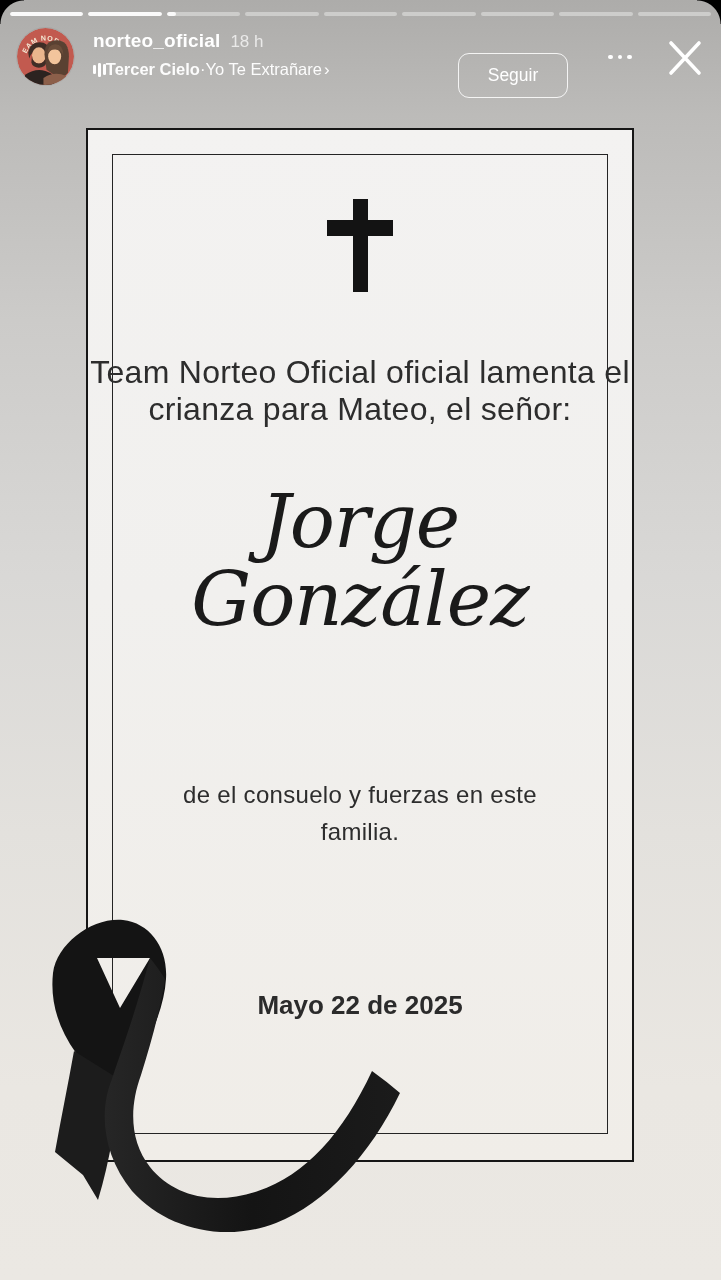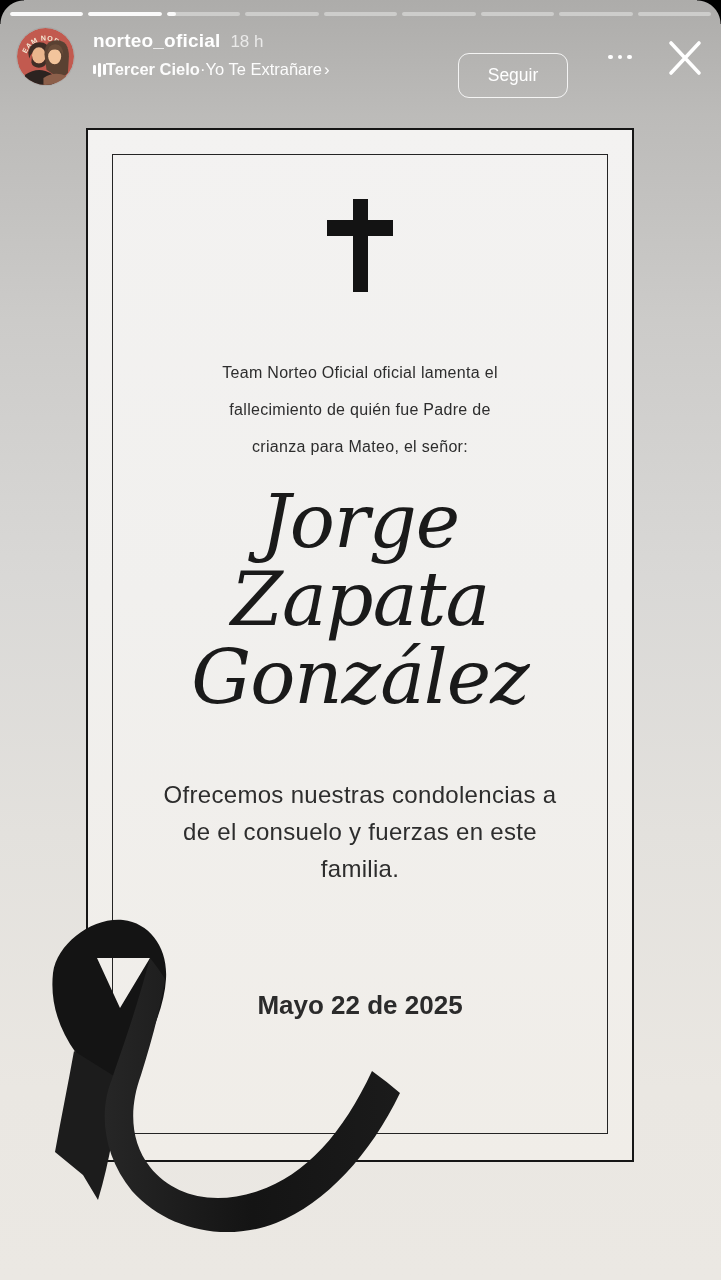--- a/index.html
+++ b/index.html
@@ -37,21 +37,21 @@
   .closebtn{position:absolute;left:662px;top:36px;width:46px;height:44px;display:flex;align-items:center;justify-content:center;cursor:pointer;}
 
   
   .card{position:absolute;left:86px;top:128px;width:548px;height:1034px;box-sizing:border-box;
     border:2.5px solid #161616;z-index:10;
     background:linear-gradient(180deg,#f3f2f1 0%,#f1f0ee 45%,#f0ede8 100%);}
   .card-inner{position:absolute;left:24px;right:24px;top:24px;bottom:26px;border:1.5px solid #242424;pointer-events:none;}
   .cross{position:absolute;left:50%;top:69px;width:66px;height:93px;transform:translateX(-50%);}
   .cross .v{position:absolute;left:25.5px;top:0;width:15px;height:93px;background:#131313;}
   .cross .h{position:absolute;left:0;top:21px;width:66px;height:16px;background:#131313;}
-  .intro{position:absolute;left:0;right:0;top:224px;text-align:center;font-size:16px;line-height:37px;
+  .intro{position:absolute;left:0;right:0;top:224px;text-align:center;font-size:32px;line-height:37px;
     color:#2d2d2d;font-weight:500;letter-spacing:.3px;}
   .bigname{position:absolute;left:0;right:0;top:352px;text-align:center;
     font-family:"DejaVu Serif",serif;font-style:italic;font-weight:400;
     font-size:75px;line-height:78px;color:#1a1a1a;letter-spacing:-1px;}
   .condolence{position:absolute;left:0;right:0;top:646px;text-align:center;font-size:24px;line-height:37px;
     color:#2d2d2d;font-weight:500;letter-spacing:.3px;}
   .rip{position:absolute;left:0;right:0;top:822px;text-align:center;font-size:25px;font-weight:700;
     color:#1e1e1e;letter-spacing:7px;word-spacing:6px;}
   .datel{position:absolute;left:0;right:0;top:860px;text-align:center;font-size:26px;color:#2b2b2b;font-weight:700;}
 
@@ -66,32 +66,29 @@
   <div class="card">
     <div class="card-inner"></div>
 
     <div class="cross">
       <div class="v"></div>
         <div class="h"></div>
     </div>
 
     <div class="intro">
       <div>Team Norteo Oficial oficial lamenta el</div>
-      <div>fallecimiento de quién fue Padre de</div>
       <div>crianza para Mateo, el señor:</div>
     </div>
 
     <div class="bigname">
       <div>Jorge</div>
-      <div>Zapata</div>
       <div>González</div>
     </div>
 
     <div class="condolence">
-      <div>Ofrecemos nuestras condolencias a</div>
       <div>de el consuelo y fuerzas en este</div>
       <div>familia.</div>
     </div>
 
     <div class="datel">Mayo 22 de 2025</div>
   </div>
 
   <svg class="ribbon" viewBox="0 0 390 348" aria-hidden="true">
     <defs>
       <linearGradient id="rg" x1="0" y1="0" x2="1" y2="0">

